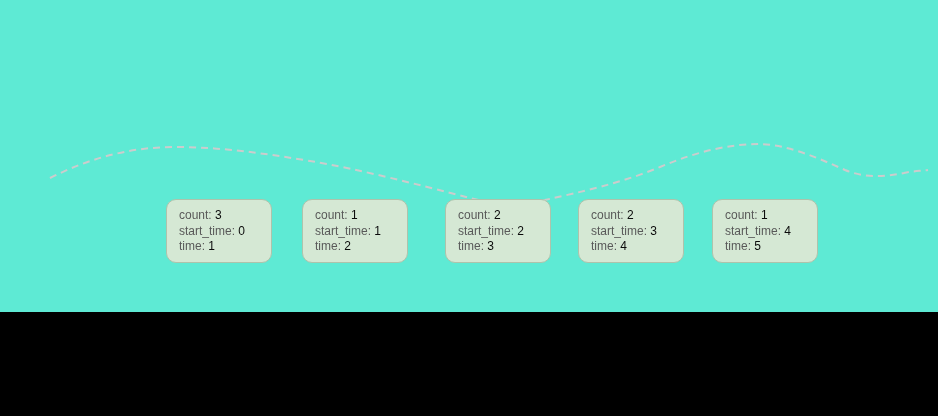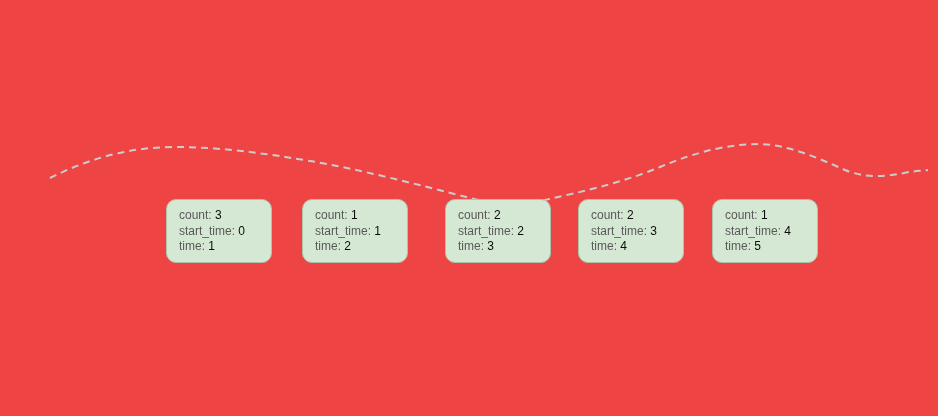--- a/index.html
+++ b/index.html
@@ -1,19 +1,19 @@
 <!DOCTYPE html>
 <html><head>
 <meta charset="utf-8">
 <style>
   html,body{margin:0;padding:0;background:#000;}
   .stage{
     position:relative;
-    width:938px;height:416px;
-    background:#ef4444;
+    width:938px;height:312px;
+    background:#5eead4;
     overflow:hidden;
     font-family:"Liberation Sans",sans-serif;
   }
   .curve-svg{position:absolute;left:0;top:0;width:938px;height:416px;}
   .curve-path{
     fill:none;
     stroke:#cccccc;
     stroke-width:2;
     stroke-dasharray:7 5;
   }

